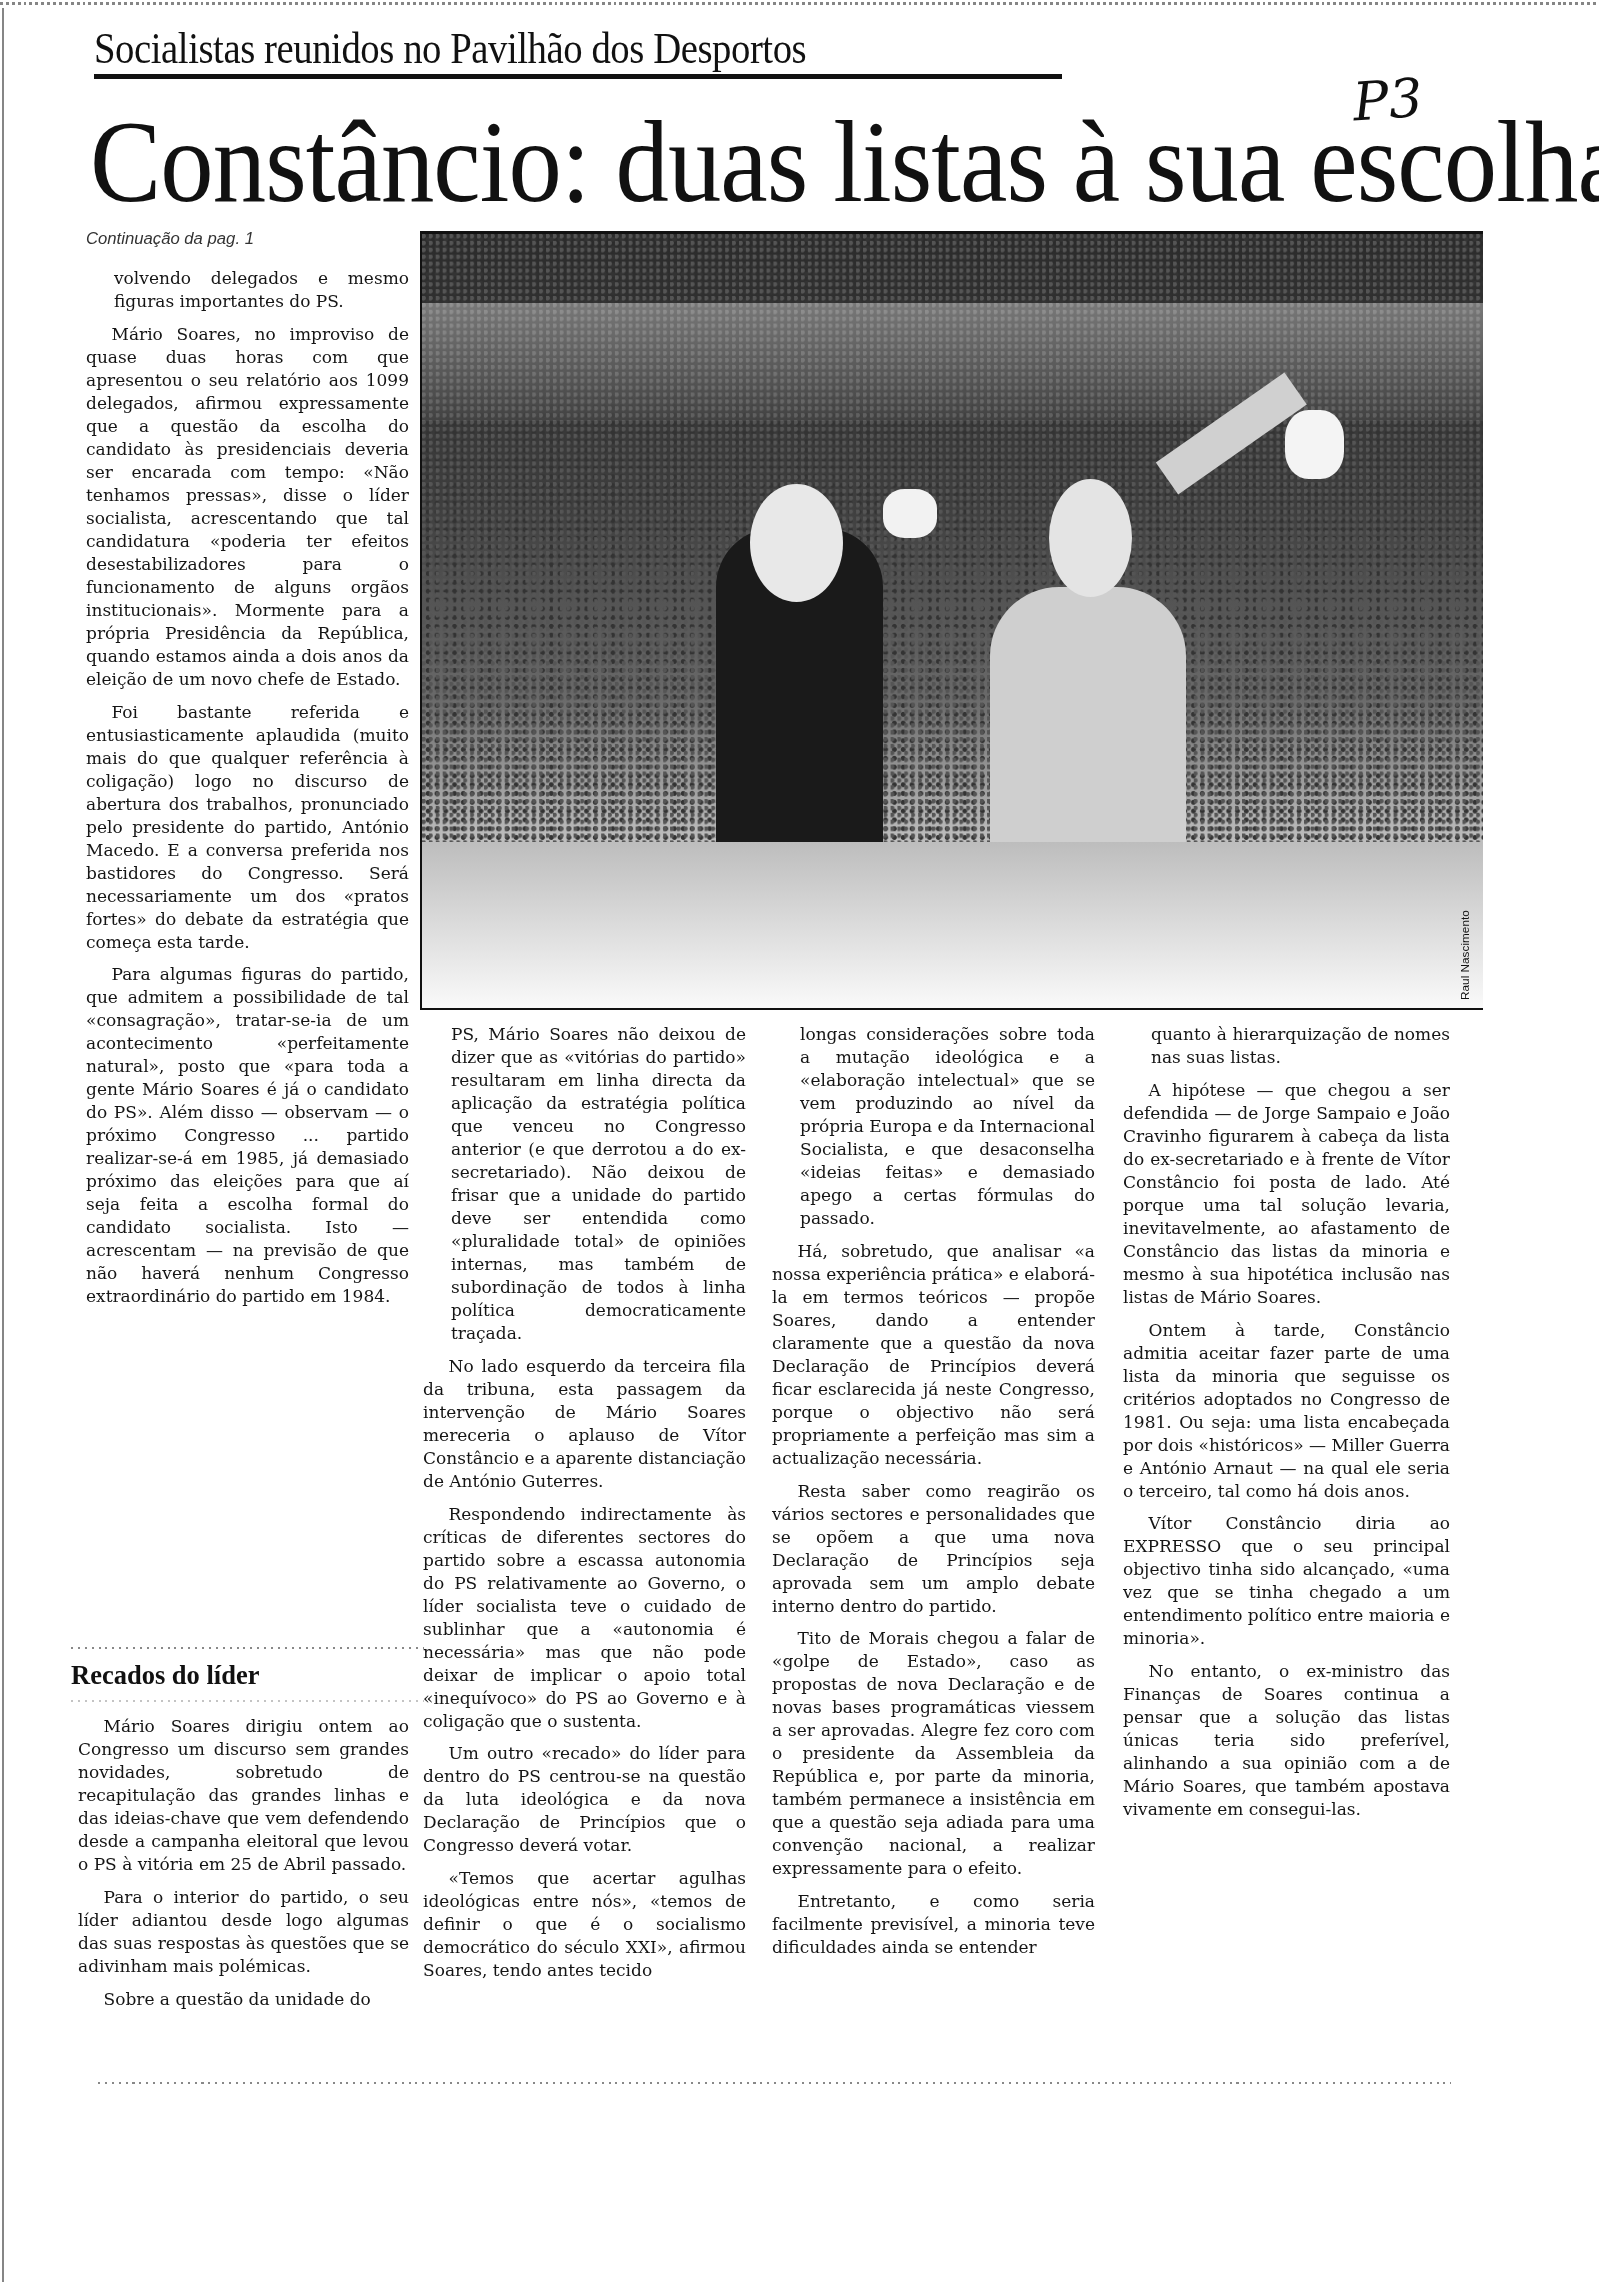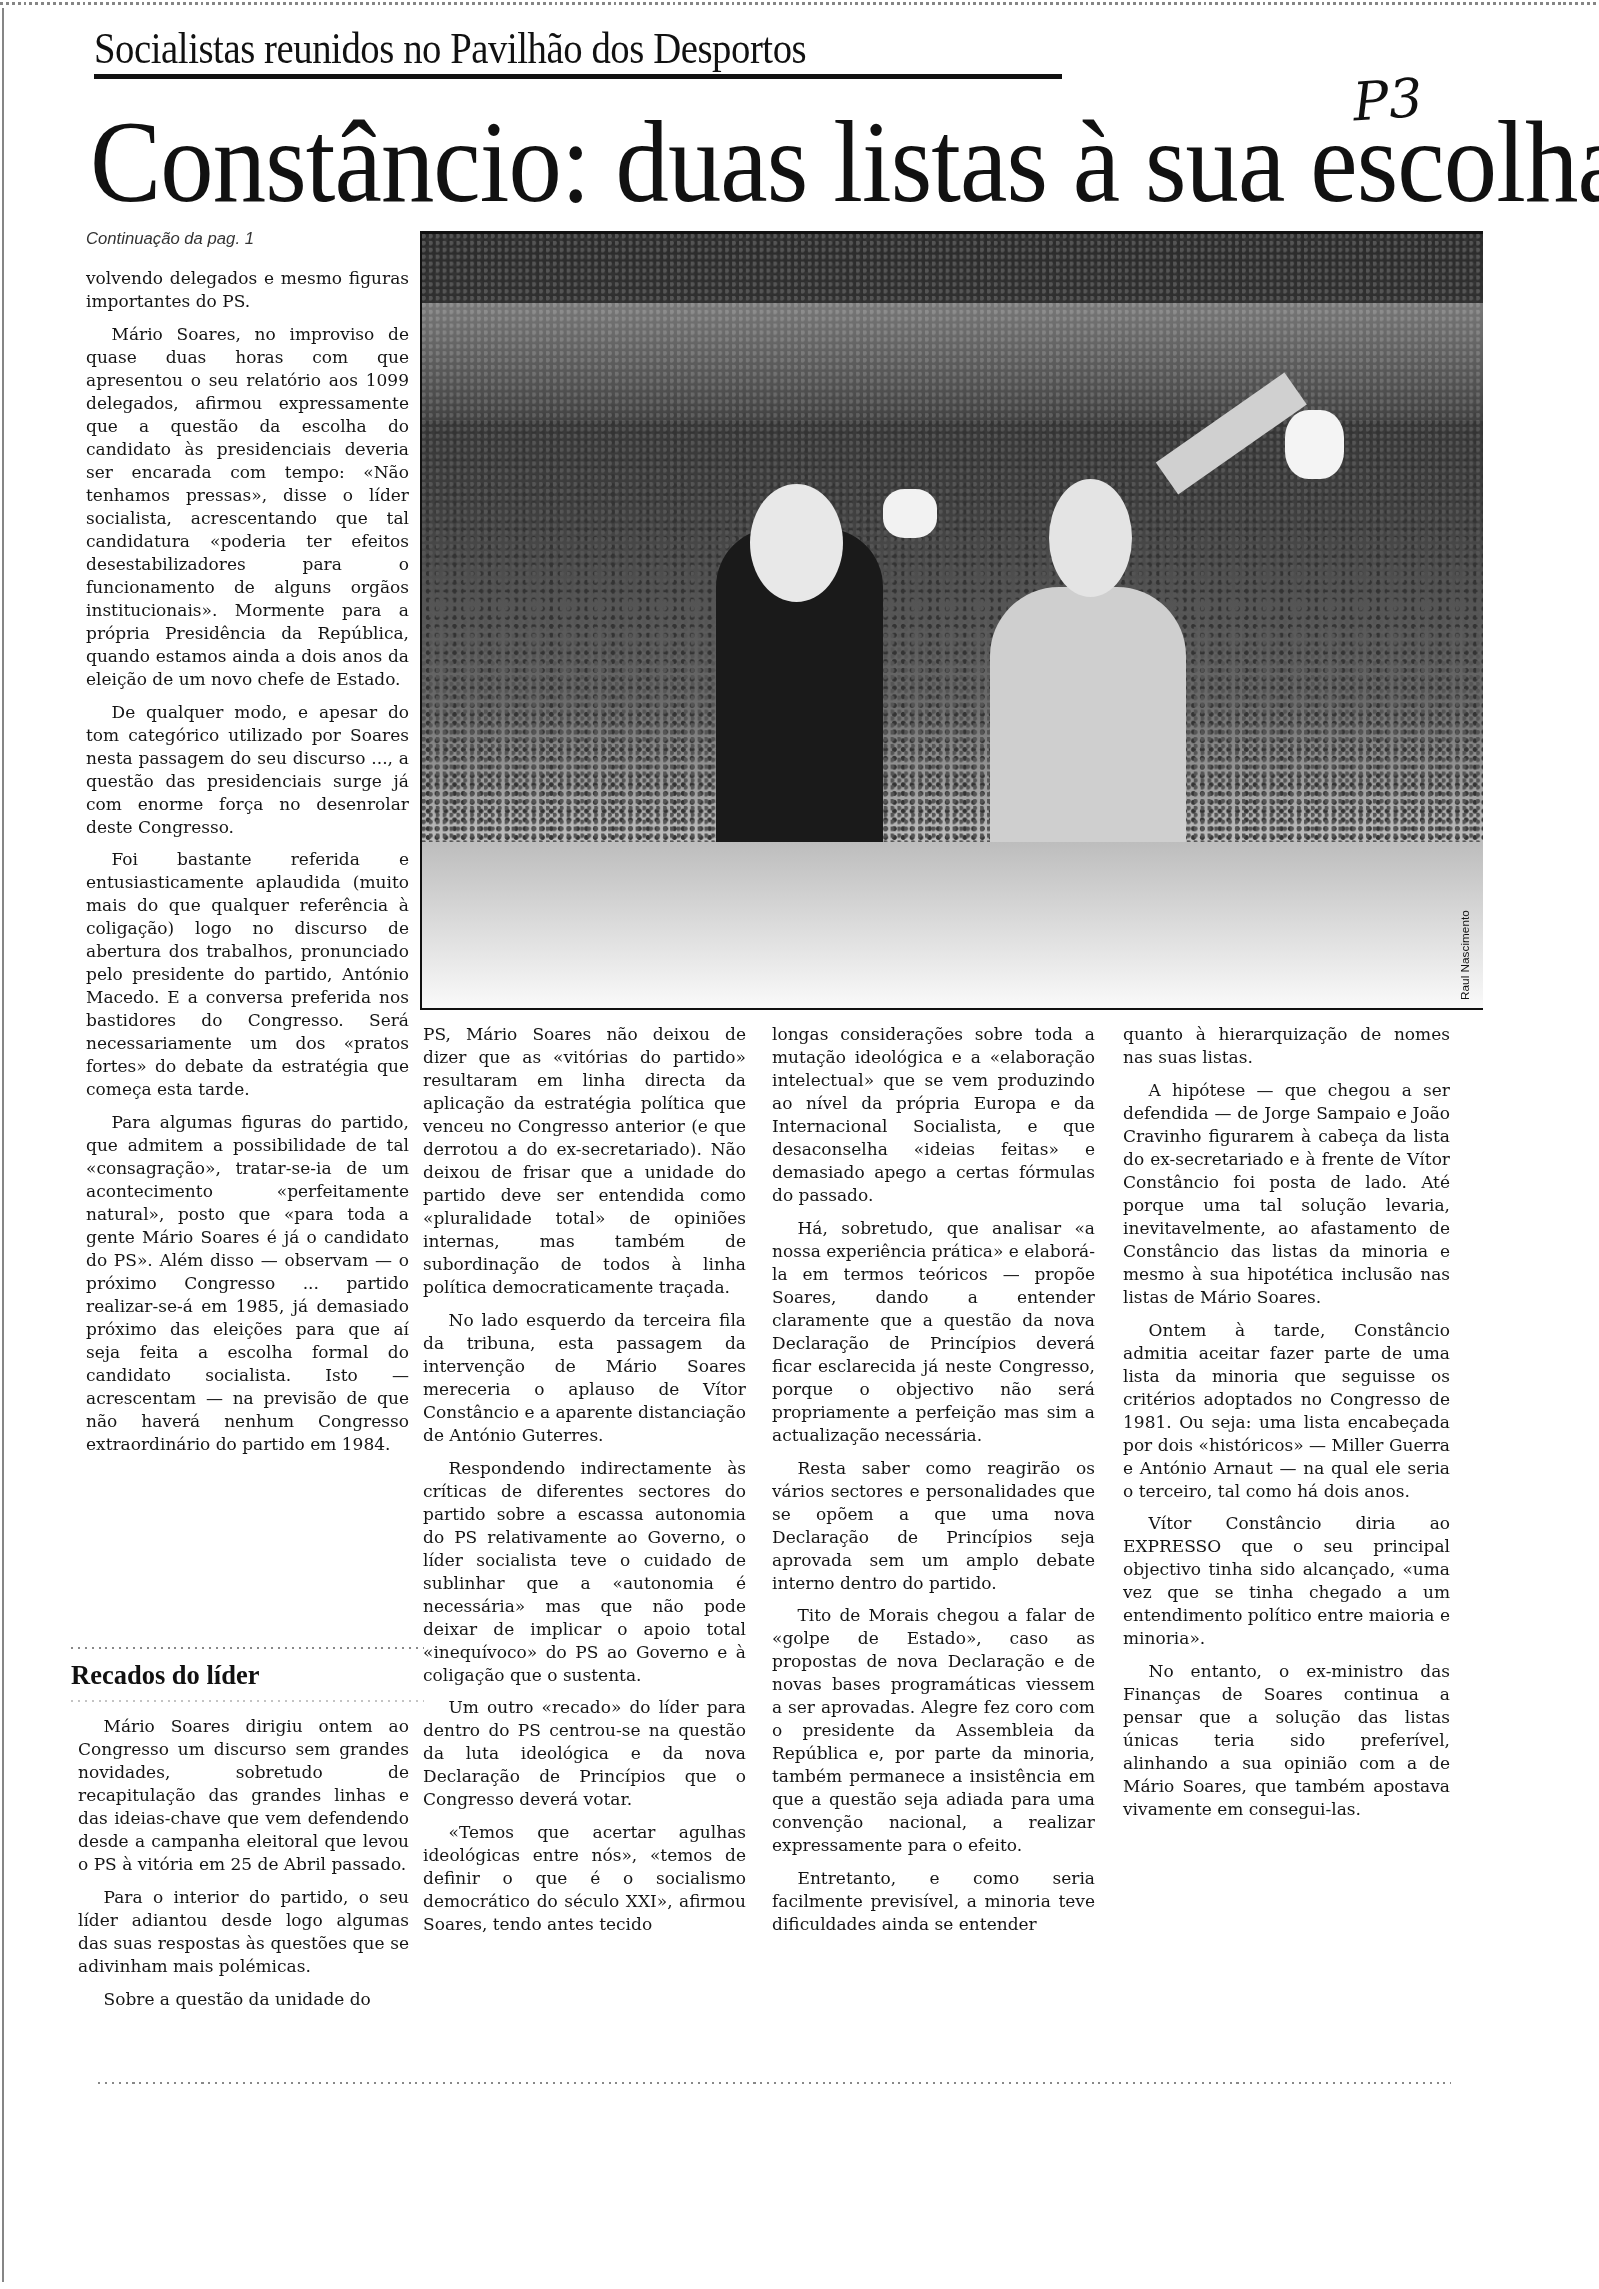--- a/index.html
+++ b/index.html
@@ -20,21 +20,21 @@
   .headline { position: absolute; left: 90px; top: 104px; white-space: nowrap;
     font-family: "Liberation Serif", serif; font-size: 116px; line-height: 1; color: #111;
     transform: scaleX(0.92); transform-origin: left top; letter-spacing: -1px; }
 
   .cont-note { position: absolute; left: 86px; top: 229px; font-family: "Liberation Sans", sans-serif;
     font-style: italic; font-size: 16.7px; color: #333; text-align: center; }
 
   .col { position: absolute; font-family: "DejaVu Serif", serif; font-size: 17px; line-height: 23px;
     text-align: justify; hyphens: manual; color: #151515; }
   .col p { margin: 0 0 9.8px 0; text-indent: 25.5px; }
-  .col p.noindent { text-indent: 0; }
+  .col p.noindent { text-indent: 0; margin-left: 28px; }
 
   #col1a { left: 86px; top: 267px; width: 323px; }
   #col1b { left: 78px; top: 1684px; width: 331px; }
   #col2 { left: 423px; top: 1023px; width: 323px; }
   #col3 { left: 772px; top: 1023px; width: 323px; }
   #col4 { left: 1123px; top: 1023px; width: 327px; }
 
   .subhead { position: absolute; left: 71px; top: 1660px; font-family: Liberation Serif, serif;
     font-weight: bold; font-size: 26.5px; color: #111; }
   .dotted-rule { position: absolute; height: 2px;
@@ -88,21 +88,20 @@
   <div class="head-right"></div>
   <div class="arm-right"></div>
   <div class="fist-right"></div>
   <div class="podium"></div>
 </div>
 <div class="photo-credit">Raul Nascimento</div>
 
 <div class="col" id="col1a">
   <p class="noindent">volvendo delegados e mesmo figuras importantes do PS.</p>
   <p>Mário Soares, no improviso de quase duas horas com que apresentou o seu relatório aos 1099 delegados, afirmou expressamente que a questão da escolha do candidato às presidenciais deveria ser encarada com tempo: «Não tenhamos pressas», disse o líder socialista, acrescentando que tal candidatura «poderia ter efeitos desestabilizadores para o funcionamento de alguns orgãos institucionais». Mormente para a própria Presidência da República, quando estamos ainda a dois anos da eleição de um novo chefe de Estado.</p>
-  <p>De qualquer modo, e apesar do tom categórico utilizado por Soares nesta passagem do seu discurso ..., a questão das presidenciais surge já com enorme força no desenrolar deste Congresso.</p>
   <p>Foi bastante referida e entusiasticamente aplaudida (muito mais do que qualquer referência à coligação) logo no discurso de abertura dos trabalhos, pronunciado pelo presidente do partido, António Macedo. E a conversa preferida nos bastidores do Congresso. Será necessariamente um dos «pratos fortes» do debate da estratégia que começa esta tarde.</p>
   <p>Para algumas figuras do partido, que admitem a possibilidade de tal «consagração», tratar-se-ia de um acontecimento «perfeitamente natural», posto que «para toda a gente Mário Soares é já o candidato do PS». Além disso — observam — o próximo Congresso ... partido realizar-se-á em 1985, já demasiado próximo das eleições para que aí seja feita a escolha formal do candidato socialista. Isto — acrescentam — na previsão de que não haverá nenhum Congresso extraordinário do partido em 1984.</p>
 </div>
 
 <div class="dotted-rule" style="left:71px;top:1647px;width:353px;"></div>
 <h2 class="subhead" style="margin:0;">Recados do líder</h2>
 <div class="dotted-rule" style="left:71px;top:1700px;width:353px;opacity:.35;"></div>
 
 <div class="col" id="col1b" style="top:1715px;">
   <p>Mário Soares dirigiu ontem ao Congresso um discurso sem grandes novidades, sobretudo de recapitulação das grandes linhas e das ideias-chave que vem defendendo desde a campanha eleitoral que levou o PS à vitória em 25 de Abril passado.</p>

